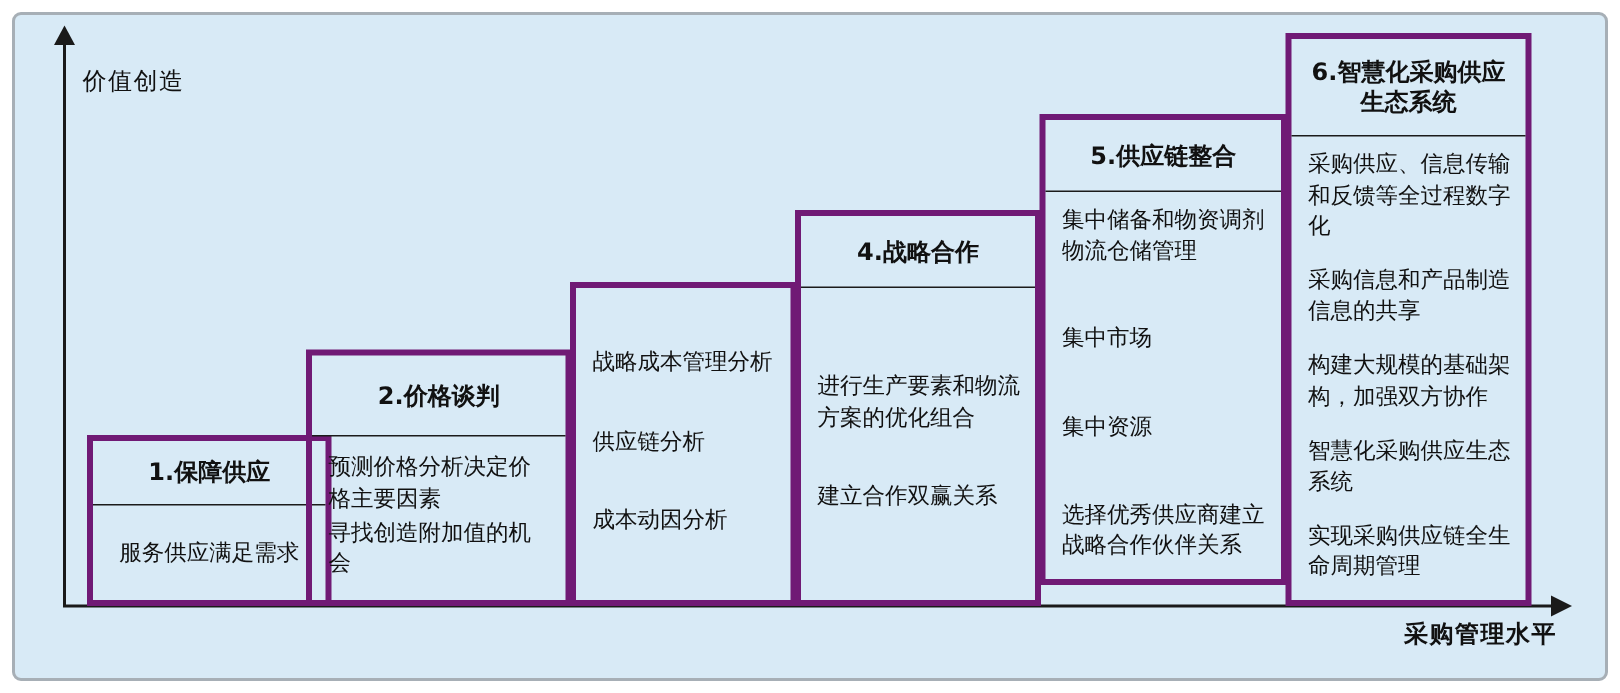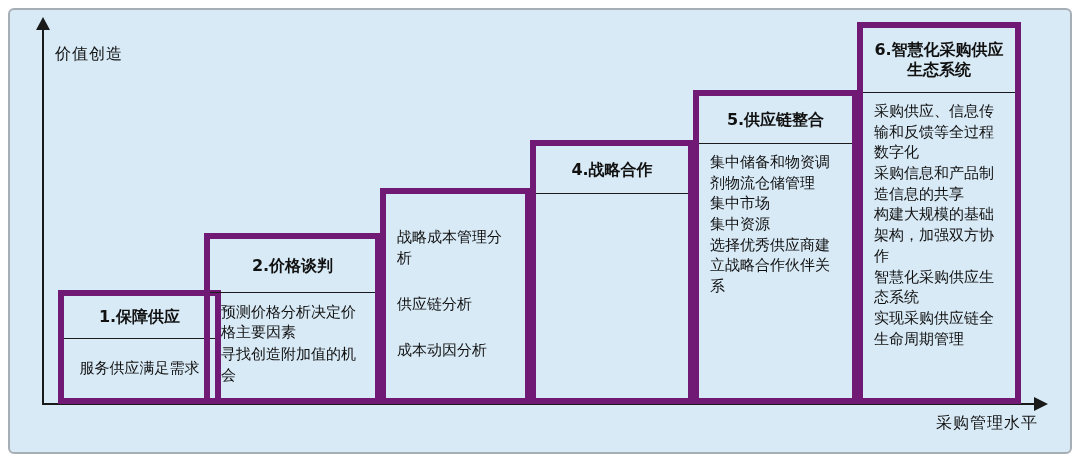--- a/index.html
+++ b/index.html
@@ -41,26 +41,26 @@
     border-top: 7px solid transparent;
     border-bottom: 7px solid transparent;
     border-left: 14px solid #1a1a1a;
   }
   .y-axis-label {
     position: absolute; left: 55px; top: 44px;
     font-size: 16px; letter-spacing: 1px;
   }
   .x-axis-label {
     position: absolute; left: 936px; top: 413px;
-    font-size: 16px; letter-spacing: 1px;
+    font-size: 16px; letter-spacing: 1px; font-weight: bold;
   }
   
   .col {
     position: absolute;
-    border: 6px solid #701a75;
+    border: 4px solid #701a75;
     box-sizing: border-box;
     display: flex;
     flex-direction: column;
   }
   .col-header {
     border-bottom: 1px solid #1b1b1b;
     display: flex;
     align-items: center;
     justify-content: center;
     text-align: center;
@@ -81,21 +81,21 @@
     box-sizing: border-box;
   }
   .col-body.center-single {
     justify-content: center;
     align-items: center;
     text-align: center;
     padding: 4px 6px;
   }
   .col-body.evenly { justify-content: space-evenly; }
   .col-body.centered { justify-content: center; gap: 32px; }
-  .col-body.between { }
+  .col-body.between { justify-content: space-between; }
   .step-item { display: block; }
 </style>
 </head>
 <body>
 
 <div class="stage">
   <div class="panel" style="background: rgb(216, 234, 246); border-color: rgb(167, 175, 182);"></div>
 
   <div class="y-axis-line"></div>
   <div class="y-axis-arrow"></div>
@@ -121,22 +121,26 @@
       </div>
       <div class="col" style="left: 380px; top: 188px; width: 151px; height: 216px;">
         <div class="col-body evenly">
           <div class="step-item">战略成本管理分析</div>
           <div class="step-item">供应链分析</div>
           <div class="step-item">成本动因分析</div>
         </div>
       </div>
       <div class="col" style="left: 530px; top: 140px; width: 164px; height: 264px;">
         <div class="col-header" style="height: 48px;">4.战略合作</div>
+        <div class="col-body centered">
+          <div class="step-item">进行生产要素和物流方案的优化组合</div>
+          <div class="step-item">建立合作双赢关系</div>
+        </div>
       </div>
-      <div class="col" style="left: 693px; top: 90px; width: 165px; height: 314px;">
+      <div class="col" style="left: 693px; top: 76px; width: 165px; height: 314px;">
         <div class="col-header" style="height: 48px;">5.供应链整合</div>
         <div class="col-body between">
           <div class="step-item">集中储备和物资调剂物流仓储管理</div>
           <div class="step-item">集中市场</div>
           <div class="step-item">集中资源</div>
           <div class="step-item">选择优秀供应商建立战略合作伙伴关系</div>
         </div>
       </div>
       <div class="col" style="left: 857px; top: 22px; width: 164px; height: 382px;">
         <div class="col-header" style="height: 65px;">6.智慧化采购供应生态系统</div>

